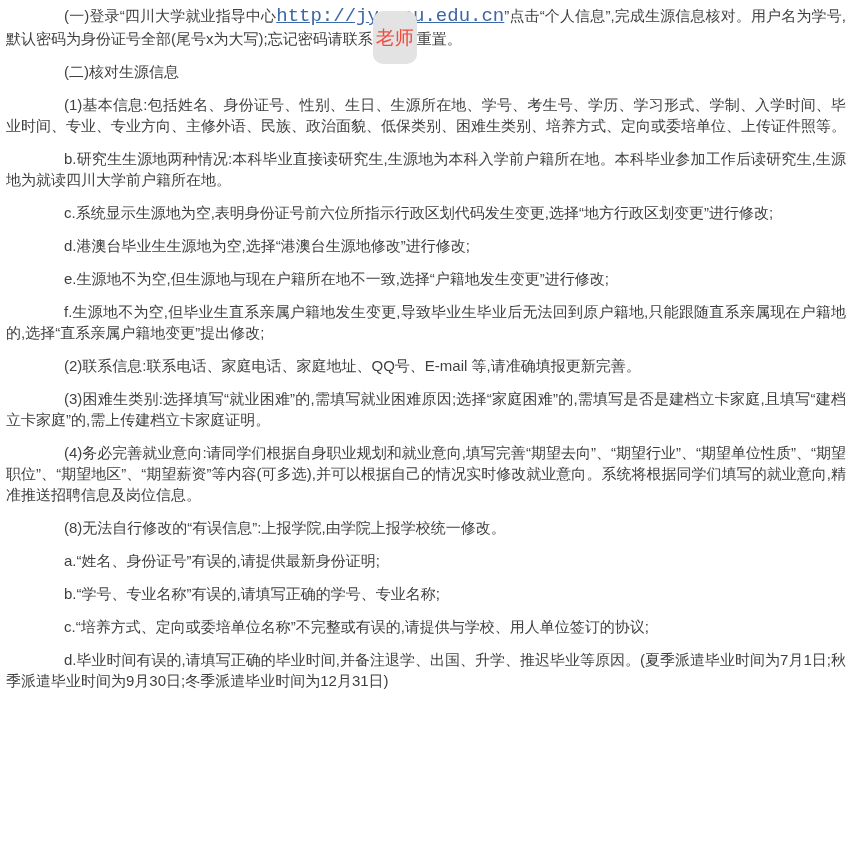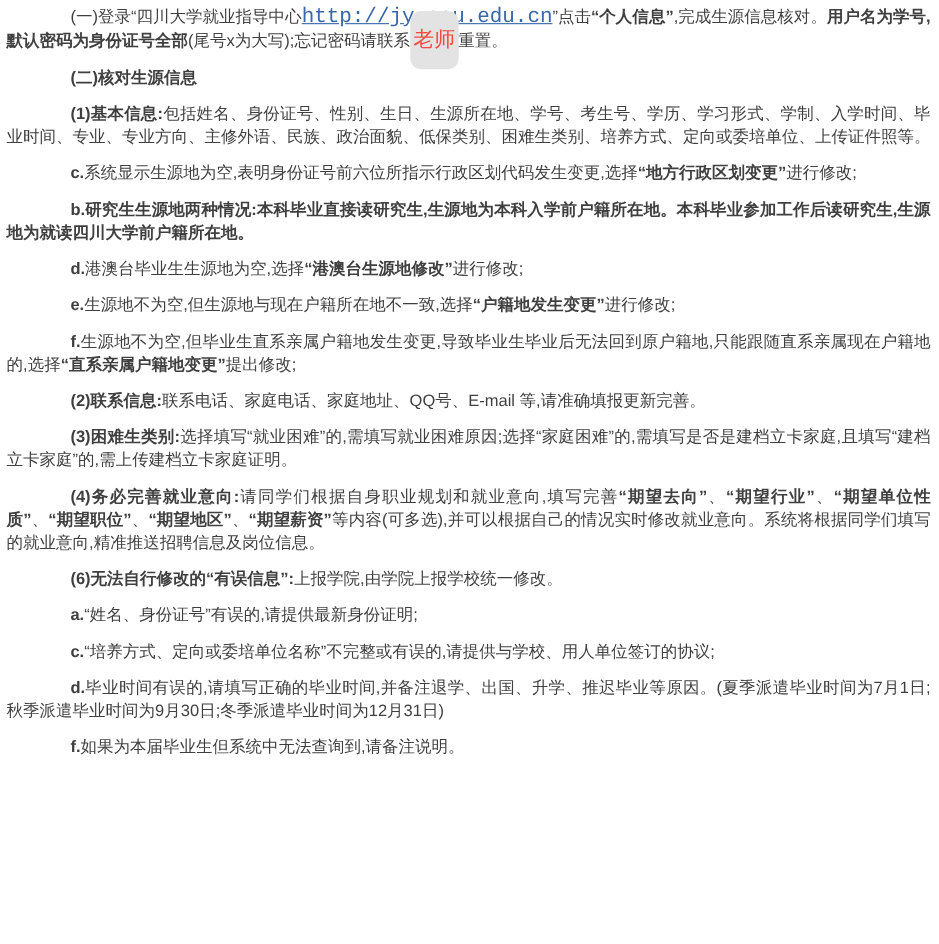--- a/index.html
+++ b/index.html
@@ -17,21 +17,21 @@
   }
   .doc p {
     margin: 12px 0;
     font-size: 15px;
     line-height: 21px;
     text-align: justify;
     text-indent: 58px;
     word-break: break-all;
   }
   .doc p:first-child { margin-top: 0; }
-  .b { font-weight: bold; }
+  .b { font-weight: normal; }
   a.link {
     color: #3a67a8;
     font-family: "Liberation Mono", monospace;
     font-size: 19px;
     font-weight: normal;
     text-decoration: underline;
     cursor: pointer;
   }
   .hl {
     color: #f4493c;
@@ -42,26 +42,26 @@
     line-height: 21px;
   }
 </style>
 </head>
 <body>
 
 <div class="doc">
     <p><span>(一)登录“四川大学就业指导中心</span><a class="link" href="#">http://jy.scu.edu.cn</a><span>”点击</span><span class="b">“个人信息”</span><span>,完成生源信息核对。</span><span class="b">用户名为学号,默认密码为身份证号全部</span><span>(尾号x为大写);忘记密码请联系</span><span class="hl">老师</span><span>重置。</span></p>
     <p><span class="b">(二)核对生源信息</span></p>
     <p><span class="b">(1)基本信息:</span><span>包括姓名、身份证号、性别、生日、生源所在地、学号、考生号、学历、学习形式、学制、入学时间、毕业时间、专业、专业方向、主修外语、民族、政治面貌、低保类别、困难生类别、培养方式、定向或委培单位、上传证件照等。</span></p>
+    <p><span class="b">b.</span><span class="b">研究生生源地两种情况:本科毕业直接读研究生,生源地为本科入学前户籍所在地。本科毕业参加工作后读研究生,生源地为就读四川大学前户籍所在地。</span></p>
     <p><span class="b">c.</span><span>系统显示生源地为空,表明身份证号前六位所指示行政区划代码发生变更,选择</span><span class="b">“地方行政区划变更”</span><span>进行修改;</span></p>
-    <p><span class="b">b.</span><span class="b">研究生生源地两种情况:本科毕业直接读研究生,生源地为本科入学前户籍所在地。本科毕业参加工作后读研究生,生源地为就读四川大学前户籍所在地。</span></p>
     <p><span class="b">d.</span><span>港澳台毕业生生源地为空,选择</span><span class="b">“港澳台生源地修改”</span><span>进行修改;</span></p>
     <p><span class="b">e.</span><span>生源地不为空,但生源地与现在户籍所在地不一致,选择</span><span class="b">“户籍地发生变更”</span><span>进行修改;</span></p>
     <p><span class="b">f.</span><span>生源地不为空,但毕业生直系亲属户籍地发生变更,导致毕业生毕业后无法回到原户籍地,只能跟随直系亲属现在户籍地的,选择</span><span class="b">“直系亲属户籍地变更”</span><span>提出修改;</span></p>
     <p><span class="b">(2)联系信息:</span><span>联系电话、家庭电话、家庭地址、QQ号、E-mail 等,请准确填报更新完善。</span></p>
     <p><span class="b">(3)困难生类别:</span><span>选择填写“就业困难”的,需填写就业困难原因;选择“家庭困难”的,需填写是否是建档立卡家庭,且填写“建档立卡家庭”的,需上传建档立卡家庭证明。</span></p>
     <p><span class="b">(4)务必完善就业意向:</span><span>请同学们根据自身职业规划和就业意向,填写完善</span><span class="b">“期望去向”</span><span>、</span><span class="b">“期望行业”</span><span>、</span><span class="b">“期望单位性质”</span><span>、</span><span class="b">“期望职位”</span><span>、</span><span class="b">“期望地区”</span><span>、</span><span class="b">“期望薪资”</span><span>等内容(可多选),并可以根据自己的情况实时修改就业意向。系统将根据同学们填写的就业意向,精准推送招聘信息及岗位信息。</span></p>
-    <p><span class="b">(6)无法自行修改的“有误信息”:</span><span>上报学院,由学院上报学校统一修改。</span></p>
+    <p><span class="b">(8)无法自行修改的“有误信息”:</span><span>上报学院,由学院上报学校统一修改。</span></p>
     <p><span class="b">a.</span><span>“姓名、身份证号”有误的,请提供最新身份证明;</span></p>
+    <p><span class="b">b.</span><span>“学号、专业名称”有误的,请填写正确的学号、专业名称;</span></p>
     <p><span class="b">c.</span><span>“培养方式、定向或委培单位名称”不完整或有误的,请提供与学校、用人单位签订的协议;</span></p>
     <p><span class="b">d.</span><span>毕业时间有误的,请填写正确的毕业时间,并备注退学、出国、升学、推迟毕业等原因。(夏季派遣毕业时间为7月1日;秋季派遣毕业时间为9月30日;冬季派遣毕业时间为12月31日)</span></p>
-    <p><span class="b">f.</span><span>如果为本届毕业生但系统中无法查询到,请备注说明。</span></p>
   </div>
 
 </body></html>

